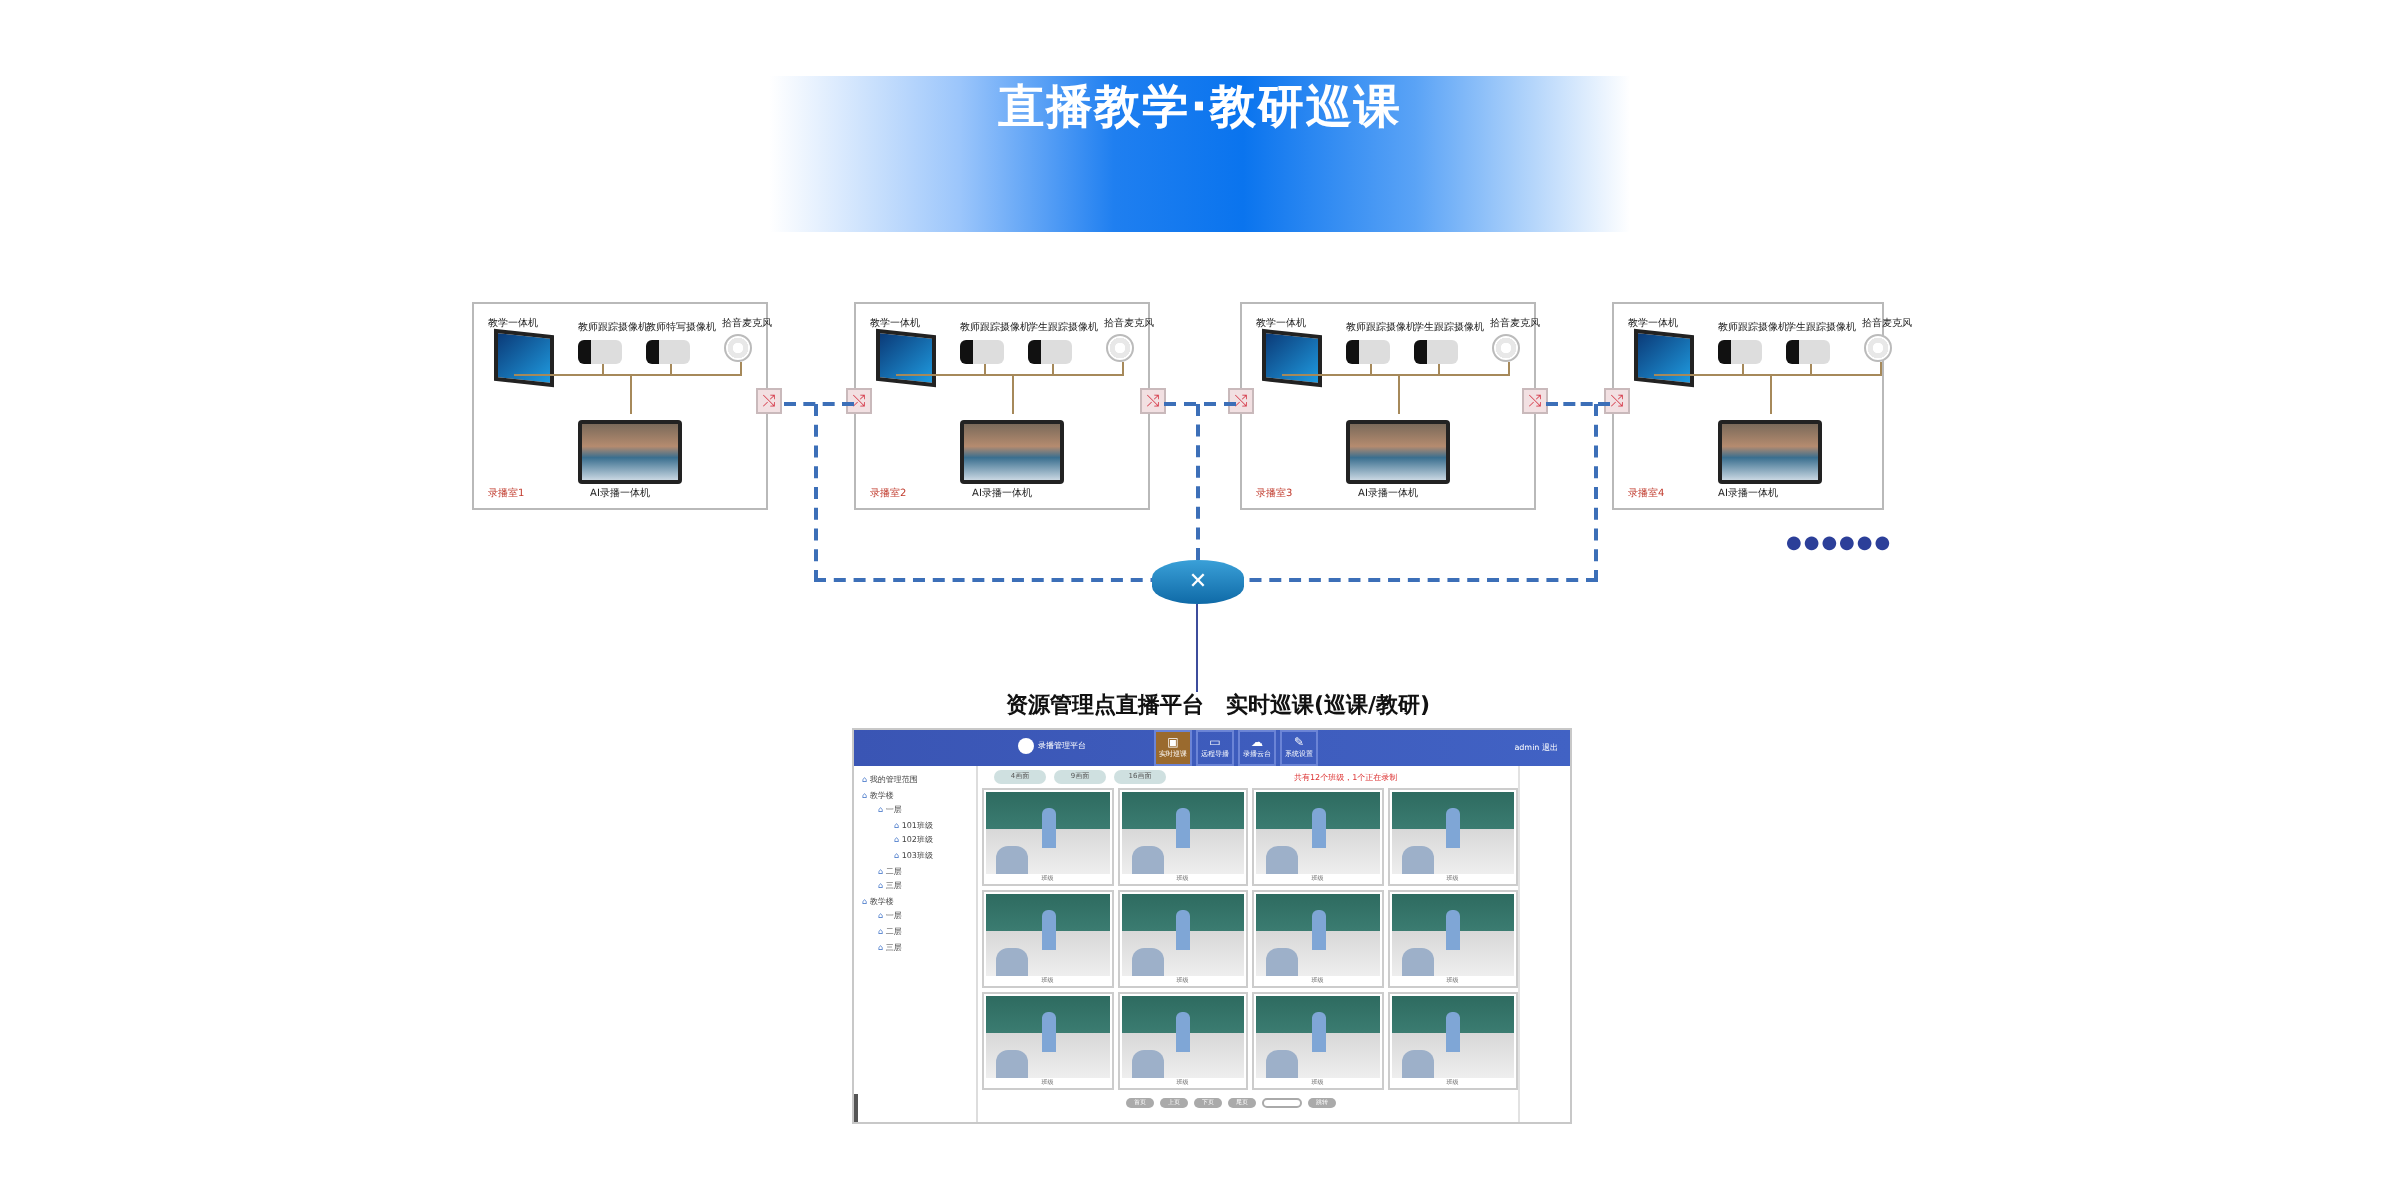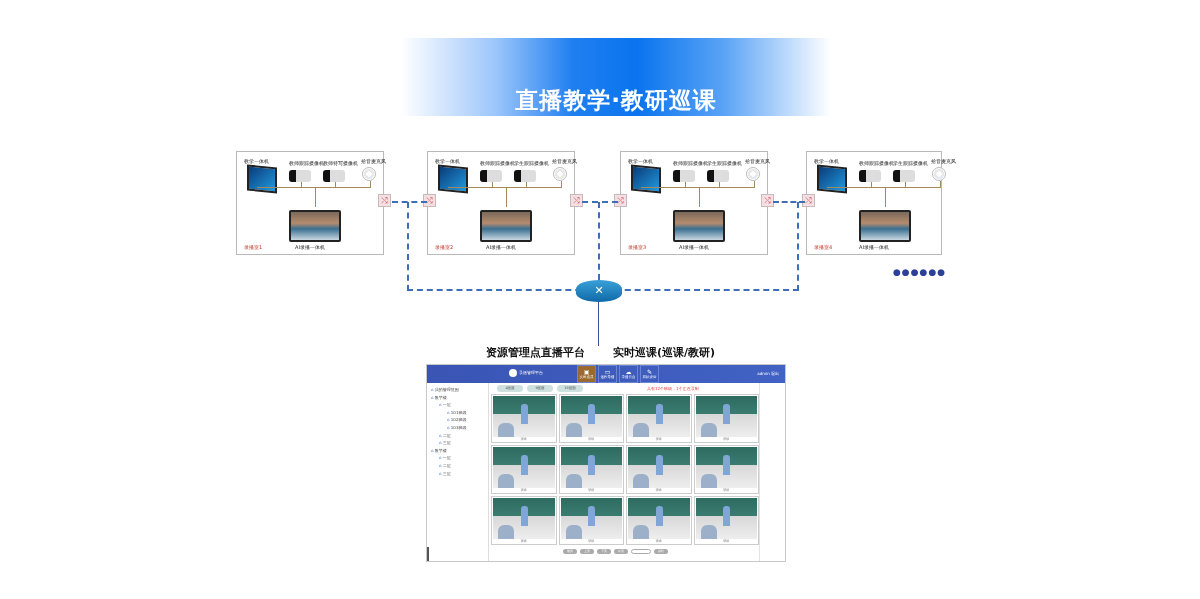--- a/index.html
+++ b/index.html
@@ -1,17 +1,17 @@
 <!DOCTYPE html>
 <html><head>
 <meta charset="utf-8">
 <style>
 *{box-sizing:border-box;margin:0;padding:0}
 body{width:1200px;height:599px;background:#fff;position:relative;overflow:hidden;font-family:"DejaVu Sans","Liberation Sans",sans-serif}
-.banner{position:absolute;left:401px;top:38px;width:430px;height:78px;background:linear-gradient(90deg,rgba(255,255,255,0) 0%,#9cc6fb 22%,#1f7ff0 40%,#0a74ee 55%,#5aa3f6 75%,rgba(255,255,255,0) 100%);display:flex;align-items:flex-end;justify-content:center}
+.banner{position:absolute;left:385px;top:38px;width:430px;height:78px;background:linear-gradient(90deg,rgba(255,255,255,0) 0%,#9cc6fb 22%,#1f7ff0 40%,#0a74ee 55%,#5aa3f6 75%,rgba(255,255,255,0) 100%);display:flex;align-items:flex-start;justify-content:center}
 .banner span{color:#fff;font-size:23px;font-weight:bold;letter-spacing:1px}
 .room{position:absolute;top:151px;height:104px;background:#fff;border:1px solid #b9b9b9}
 .room .lbl{position:absolute;font-size:5px;color:#222;white-space:nowrap}
 .room .name{position:absolute;left:7px;bottom:4px;font-size:5px;color:#c0392b}
 .room .dev{position:absolute;left:0;right:0;bottom:4px;text-align:center;font-size:5px;color:#222}
 .tv{position:absolute;left:10px;top:14px;width:30px;height:26px;background:linear-gradient(135deg,#0b3a77,#1f9be0);transform:skewY(6deg);border:2px solid #222}
 .cam{position:absolute;top:18px;width:22px;height:12px;border-radius:3px;background:linear-gradient(90deg,#111 0 30%,#ddd 30%)}
 .mic{position:absolute;top:15px;width:14px;height:14px;border-radius:50%;border:1px solid #bbb;background:radial-gradient(circle,#fff 30%,#e8e8e8 31%,#e8e8e8 60%,#fff 61%)}
 .wire{position:absolute;left:20px;top:35px;height:1px;background:#a6895a}
 .drop{position:absolute;width:1px;background:#a6895a}
@@ -146,21 +146,21 @@
 
 <div class="hline" style="left:392px;top:201px;width:35px"></div>
 <div class="hline" style="left:582px;top:201px;width:36px"></div>
 <div class="hline" style="left:773px;top:201px;width:32px"></div>
 <div class="dashdot" style="left:407px;top:202px;width:392px;height:89px;border-style:dashed;border-width:0 2px 2px 2px"></div>
 <div class="dashdot" style="left:598px;top:202px;width:0;height:78px;border-left:2px dashed #3c6fb8"></div>
 <div class="dashdot" style="left:598px;top:302px;width:0;height:44px;border-left:1px solid #3c4c9c"></div>
 <div class="router">✕</div>
 <div class="dots">●●●●●●</div>
 
-<div class="cap" style="left:486px">资源管理点直播平台</div>
+<div class="cap" style="left:503px">资源管理点直播平台</div>
 <div class="cap" style="left:613px">实时巡课(巡课/教研)</div>
 
 <div class="app">
   <div class="apphead">
     <div class="logo"><b></b><span>录播管理平台</span></div>
     <div class="navb on" style="left:150px"><i>▣</i><span>实时巡课</span></div>
     <div class="navb" style="left:171px"><i>▭</i><span>远程导播</span></div>
     <div class="navb" style="left:192px"><i>☁</i><span>录播云台</span></div>
     <div class="navb" style="left:213px"><i>✎</i><span>系统设置</span></div>
     <div class="hright">admin  退出</div>

